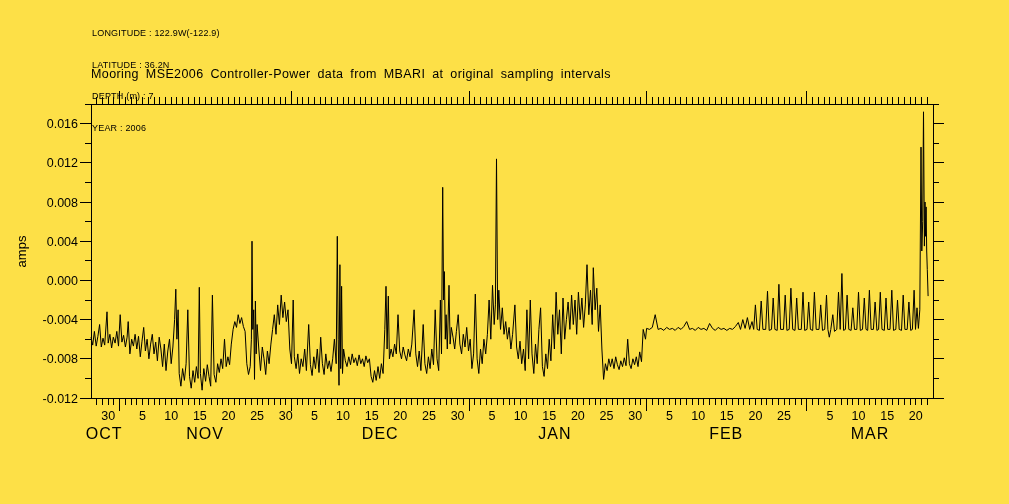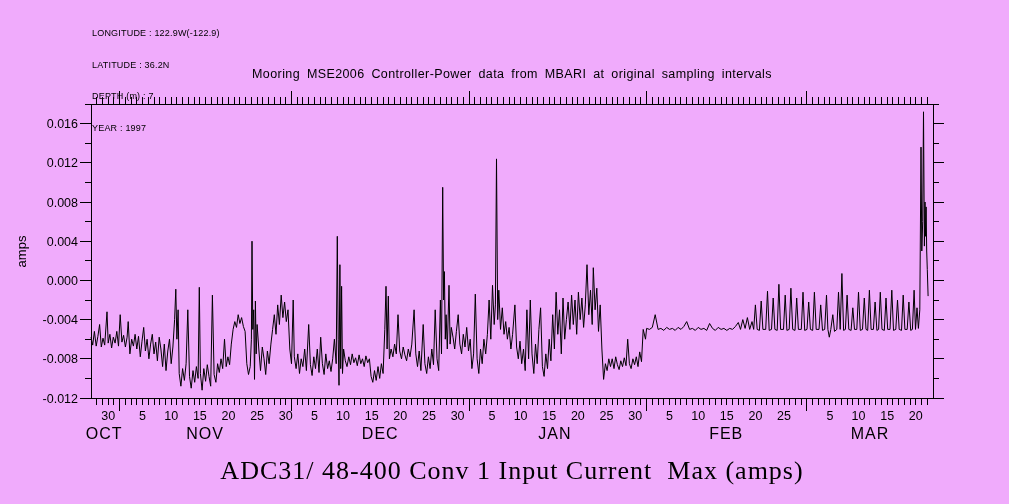--- a/index.html
+++ b/index.html
@@ -1,32 +1,32 @@
 <!DOCTYPE html>
 <html><head>
 <meta charset="utf-8">
 <style>
   html,body{margin:0;padding:0;background:#ffffff;}
   .canvas{
     position:relative;
     width:1009px;height:504px;
-    background:#f0abfc;
+    background:#fde047;
     font-family:"Liberation Sans", sans-serif;
     color:#000;
     overflow:hidden;
     text-decoration:underline;
   }
   .meta-block{
     position:absolute;left:92px;top:7px;
     font-size:9px;line-height:10.5px;
     letter-spacing:0.2px;white-space:pre;
   }
   .top-title{
     position:absolute;left:91px;top:67px;width:842px;
-    text-align:center;font-size:12.5px;
+    font-size:12.5px;
     letter-spacing:0.4px;word-spacing:3px;white-space:pre;
   }
   .y-axis-label{
     position:absolute;left:-14px;top:244px;width:70px;
     text-align:center;font-size:13px;
     transform:rotate(-90deg);transform-origin:center center;
   }
   .footer-title{
     position:absolute;left:91px;top:456px;width:842px;
     text-align:center;
@@ -38,21 +38,21 @@
 </style>
 </head>
 <body>
 
 <div class="canvas">
 
   <div class="meta-block">
     <div>LONGITUDE : 122.9W(-122.9)</div>
     <div>LATITUDE : 36.2N</div>
     <div>DEPTH (m) : 7</div>
-    <div>YEAR : 1997</div>
+    <div>YEAR : 2006</div>
   </div>
 
   <div class="top-title">Mooring MSE2006 Controller-Power data from MBARI at original sampling intervals</div>
 
   <div class="y-axis-label">amps</div>
 
   <svg class="chart" id="chart-svg" width="1009" height="504" viewBox="0 0 1009 504">
       <g>
         <rect x="91" y="104" width="842" height="294" fill="none" stroke="#000" stroke-width="1" shape-rendering="crispEdges"></rect>
       </g>
@@ -428,15 +428,14 @@
         <text x="104.17414965986394" y="439" text-anchor="middle" font-size="16px" letter-spacing="1px" font-family="&quot;Liberation Sans&quot;, sans-serif">OCT</text>
         <text x="204.98503401360546" y="439" text-anchor="middle" font-size="16px" letter-spacing="1px" font-family="&quot;Liberation Sans&quot;, sans-serif">NOV</text>
         <text x="380.25850340136054" y="439" text-anchor="middle" font-size="16px" letter-spacing="1px" font-family="&quot;Liberation Sans&quot;, sans-serif">DEC</text>
         <text x="554.9591836734694" y="439" text-anchor="middle" font-size="16px" letter-spacing="1px" font-family="&quot;Liberation Sans&quot;, sans-serif">JAN</text>
         <text x="726.2231292517007" y="439" text-anchor="middle" font-size="16px" letter-spacing="1px" font-family="&quot;Liberation Sans&quot;, sans-serif">FEB</text>
         <text x="869.9931972789116" y="439" text-anchor="middle" font-size="16px" letter-spacing="1px" font-family="&quot;Liberation Sans&quot;, sans-serif">MAR</text>
       </g>
       <polyline points="91.0,337.2 92.7,345.1 94.4,331.4 96.2,346.1 97.9,336.3 99.6,324.5 101.3,347.0 103.0,338.2 104.7,345.1 107.0,311.8 108.2,343.1 109.9,334.3 111.6,348.0 113.3,337.2 115.1,343.1 116.8,331.4 118.5,346.1 120.2,314.7 121.9,342.1 123.6,335.3 125.4,347.0 127.1,337.2 128.2,321.6 129.9,353.9 131.7,339.2 133.4,346.1 135.1,334.3 136.8,349.0 138.5,336.3 140.3,356.8 142.0,341.2 143.7,327.4 145.4,351.0 147.1,339.2 148.9,358.8 150.6,344.1 152.3,334.3 154.0,353.9 155.7,342.1 157.4,360.8 159.2,337.2 160.9,349.0 162.6,366.6 164.3,344.1 166.0,370.6 167.8,351.0 169.5,339.2 171.2,363.7 172.9,347.0 174.6,319.6 175.8,289.2 176.9,339.2 178.1,309.8 179.2,373.5 180.9,386.2 182.6,368.6 184.4,380.4 186.1,363.7 187.8,309.8 189.5,376.4 191.2,388.2 193.0,370.6 194.7,382.3 196.4,366.6 198.1,378.4 199.3,287.3 200.4,373.5 202.1,390.2 203.8,368.6 205.6,381.3 207.3,364.7 209.0,376.4 210.7,386.2 212.4,295.1 214.1,374.5 215.9,382.3 217.6,363.7 219.3,372.5 221.0,358.8 222.7,368.6 224.5,339.2 226.2,366.6 227.9,356.8 229.6,364.7 231.3,344.1 233.1,329.4 234.8,321.6 236.5,327.4 238.2,314.7 239.9,323.5 241.6,317.6 243.4,326.5 245.1,331.4 246.8,363.7 248.5,374.5 250.2,366.6 251.4,339.2 252.0,241.2 252.8,329.4 253.7,309.8 254.5,379.4 255.4,301.0 256.2,353.9 257.1,324.5 258.8,349.0 260.5,370.6 262.3,347.0 264.0,358.8 265.7,374.5 267.4,351.0 269.1,363.7 270.9,344.1 272.6,329.4 274.3,314.7 276.0,334.3 277.7,304.9 279.4,324.5 281.2,295.1 282.9,317.6 284.6,302.0 286.3,321.6 288.0,309.8 289.8,349.0 291.5,363.7 293.2,300.0 294.3,356.8 296.1,368.6 297.8,353.9 299.5,373.5 301.2,358.8 302.9,366.6 304.7,349.0 306.4,370.6 308.7,324.5 310.4,364.7 312.1,375.5 313.8,356.8 315.5,368.6 317.3,349.0 319.0,372.5 320.7,337.2 322.4,363.7 324.1,374.5 325.8,353.9 327.6,368.6 329.3,360.8 331.0,371.5 332.7,358.8 334.4,339.2 336.2,363.7 337.3,236.3 338.2,339.2 339.0,385.3 339.9,264.7 340.7,368.6 341.6,286.3 342.5,373.5 343.6,349.0 345.3,360.8 347.0,366.6 348.8,356.8 350.5,364.7 352.2,353.9 353.9,362.7 355.6,357.8 357.3,365.7 359.1,354.9 360.8,363.7 362.5,358.8 364.2,366.6 365.9,355.9 367.7,362.7 369.4,358.8 371.1,376.4 372.8,382.3 374.5,370.6 376.2,380.4 378.0,366.6 379.7,378.4 381.4,363.7 383.1,373.5 384.8,329.4 386.0,286.3 387.1,349.0 388.3,296.1 389.4,358.8 391.1,349.0 392.9,356.8 394.6,344.1 396.3,353.9 398.0,314.7 399.7,351.0 401.5,358.8 403.2,347.0 404.9,354.9 406.6,360.8 408.3,349.0 410.0,356.8 411.8,344.1 414.1,309.8 415.8,353.9 417.5,366.6 419.2,351.0 420.9,370.6 423.2,324.5 424.9,363.7 426.7,373.5 428.4,356.8 430.1,368.6 431.8,349.0 433.5,364.7 435.2,309.8 437.0,358.8 438.7,370.6 440.4,300.0 441.5,353.9 442.7,187.3 443.6,300.0 444.4,271.6 445.3,339.2 446.1,314.7 447.3,349.0 449.0,285.3 450.1,344.1 451.3,327.4 453.0,337.2 454.7,349.0 456.4,331.4 458.2,314.7 459.9,344.1 461.6,353.9 463.3,334.3 465.0,347.0 466.7,327.4 468.5,351.0 470.2,339.2 471.9,368.6 473.6,353.9 475.3,294.1 477.1,358.8 478.8,373.5 480.5,349.0 482.2,363.7 483.9,339.2 485.7,353.9 487.4,334.3 489.1,300.0 490.8,339.2 492.5,285.3 494.2,324.5 495.4,304.9 496.5,158.9 497.7,319.6 498.8,290.2 500.5,329.4 502.3,307.8 504.0,334.3 505.7,321.6 507.4,339.2 509.1,327.4 510.9,349.0 512.6,334.3 514.9,304.9 516.6,347.0 518.3,358.8 520.0,341.2 521.7,363.7 523.5,349.0 525.2,370.6 526.9,309.8 528.6,358.8 530.3,300.0 532.0,353.9 533.8,373.5 535.5,344.1 537.2,363.7 538.9,329.4 540.6,307.8 542.4,366.6 544.1,376.4 545.8,353.9 547.5,368.6 549.2,339.2 550.9,360.8 552.7,314.7 554.4,349.0 556.1,292.2 557.8,334.3 559.5,309.8 561.3,353.9 563.0,298.0 564.7,339.2 566.4,319.6 568.1,302.0 569.9,329.4 571.6,295.1 573.3,324.5 575.0,300.0 576.7,334.3 578.4,292.2 580.2,319.6 581.9,298.0 583.6,327.4 585.3,304.9 587.0,264.7 588.8,314.7 590.5,290.2 592.2,324.5 593.3,267.7 595.1,309.8 596.8,288.2 598.5,331.4 600.2,304.9 601.9,349.0 603.6,379.4 605.4,363.7 607.1,370.6 608.8,358.8 610.5,366.6 612.2,358.8 614.0,368.6 615.7,356.8 617.4,364.7 619.1,369.6 620.8,360.8 622.5,366.6 624.3,357.8 626.0,365.7 627.7,339.2 629.4,363.7 631.1,368.6 632.9,358.8 634.6,364.7 636.3,356.8 638.0,366.6 639.7,351.9 641.5,361.7 643.2,329.4 645.5,339.2 646.6,328.4 649.5,329.4 652.3,327.4 655.2,314.7 658.1,329.4 660.9,328.4 663.8,330.4 666.7,327.4 669.5,329.4 672.4,328.4 675.2,330.4 678.1,327.4 681.0,329.4 683.8,326.5 686.7,321.6 689.6,329.4 692.4,328.4 695.3,330.4 698.2,327.4 701.0,329.4 703.9,328.4 706.7,330.4 709.6,323.5 712.5,328.4 715.3,330.4 718.2,327.4 721.1,329.4 723.9,328.4 726.8,330.4 729.7,328.4 732.5,329.4 735.4,326.5 738.3,322.5 740.5,329.4 742.8,319.6 745.1,328.4 747.4,317.6 749.7,329.4 752.0,321.6 753.7,329.4 755.4,304.9 757.2,329.4 759.4,330.4 761.2,301.0 762.9,329.4 765.7,329.4 767.5,291.2 769.2,330.4 771.5,329.4 773.2,298.0 774.9,329.4 777.2,330.4 778.9,284.3 780.6,329.4 783.5,329.4 785.2,295.1 786.9,330.4 789.2,329.4 790.9,288.2 792.7,329.4 795.0,330.4 796.7,298.0 798.4,329.4 801.3,329.4 803.0,292.2 804.7,330.4 807.0,329.4 808.7,302.0 810.4,329.4 812.7,330.4 814.4,292.2 816.2,329.4 819.0,329.4 820.7,304.9 822.5,330.4 824.7,329.4 826.5,295.1 827.9,329.4 829.3,337.2 830.8,329.4 832.8,314.7 834.5,331.4 836.8,329.4 838.5,292.2 840.2,329.4 841.9,273.5 843.6,330.4 845.4,329.4 847.1,295.1 848.8,329.4 851.1,330.4 852.8,307.8 854.5,329.4 856.8,329.4 858.5,292.2 860.3,330.4 862.5,329.4 864.3,298.0 866.0,329.4 867.7,330.4 869.4,290.2 871.1,329.4 873.4,329.4 875.1,302.0 876.9,330.4 878.6,329.4 880.3,292.2 882.0,329.4 884.3,330.4 886.0,298.0 887.7,329.4 890.0,329.4 891.8,290.2 893.5,330.4 895.8,329.4 897.5,300.0 899.2,329.4 901.5,330.4 903.2,295.1 904.9,329.4 907.2,329.4 908.9,302.0 910.7,330.4 912.4,329.4 914.1,290.2 915.5,329.4 917.0,307.8 918.4,328.4 919.8,309.8 921.0,147.1 921.8,251.0 922.7,221.6 923.5,111.8 924.4,246.1 925.0,202.0 925.6,236.3 926.1,206.9 926.7,251.0 927.3,269.6 928.1,296.1" fill="none" stroke="#000000" stroke-width="1"></polyline>
     </svg>
 
-  <div class="footer-title">ADC31/ 48-400 Conv 1 Input Current  Max (amps)</div>
 
 </div>
 
 </body></html>

